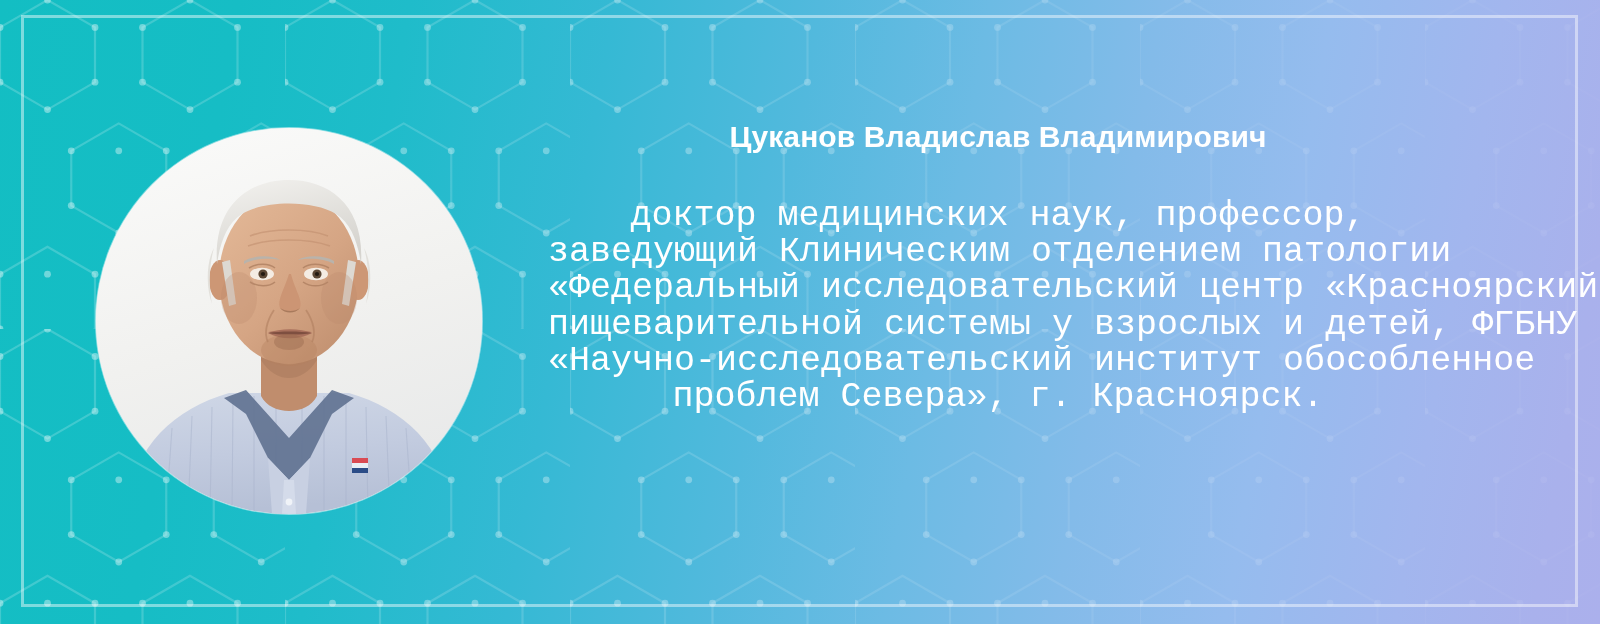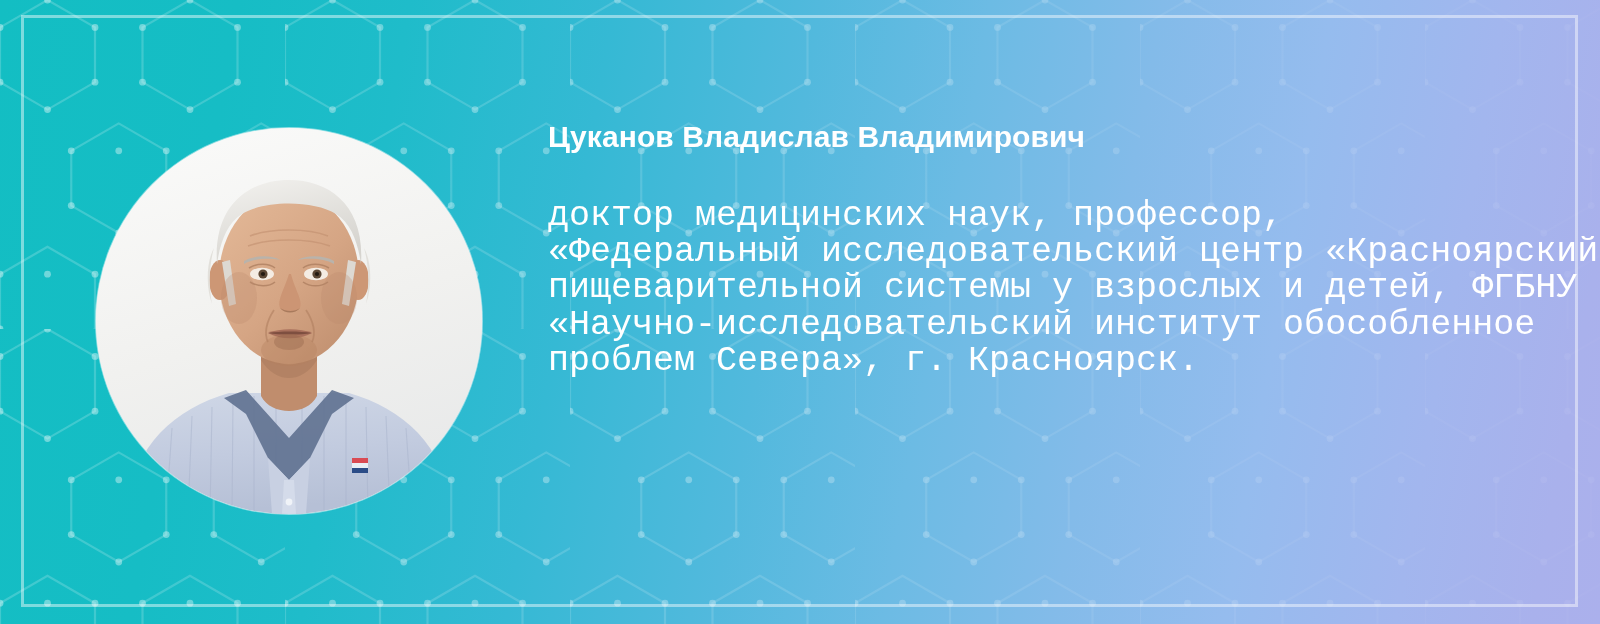--- a/index.html
+++ b/index.html
@@ -62,20 +62,21 @@
     box-shadow: 0 0 0 1px rgba(255,255,255,0.5);
   }
   #portrait svg { display: block; width: 100%; height: 100%; }
 
   
   #text-block {
     position: absolute;
     left: 548px;
     top: 118px;
     width: 900px;
+    text-align: center;
   }
   #speaker-name {
     color: #ffffff;
     font-size: 30px;
     font-weight: bold;
     line-height: 38px;
     letter-spacing: 0.1px;
     margin: 0 0 42px 0;
     white-space: nowrap;
   }
@@ -270,20 +271,21 @@
 
       <ellipse cx="143" cy="170" rx="18" ry="26" fill="#b98a6b" opacity="0.28"></ellipse>
       <ellipse cx="243" cy="170" rx="18" ry="26" fill="#b98a6b" opacity="0.28"></ellipse>
     </svg>
   </div>
 
   <div id="text-block">
     <h1 id="speaker-name">Цуканов Владислав Владимирович</h1>
     <ul id="speaker-bio">
       <li>доктор медицинских наук, профессор,</li>
+      <li>заведующий Клиническим отделением патологии</li>
       <li>«Федеральный исследовательский центр «Красноярский</li>
       <li>пищеварительной системы у взрослых и детей, ФГБНУ</li>
       <li>«Научно-исследовательский институт обособленное</li>
       <li>проблем Севера», г. Красноярск.</li>
     </ul>
   </div>
 
 </div>
 
 </body></html>

